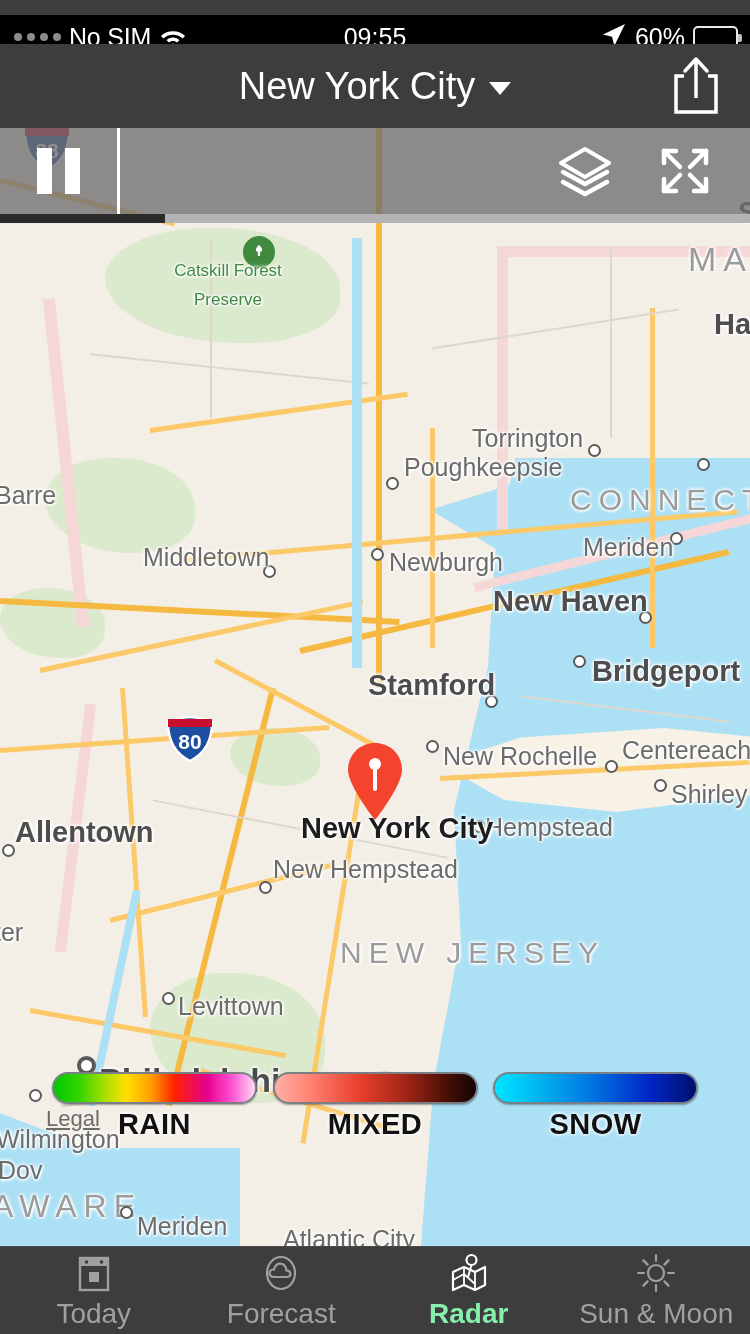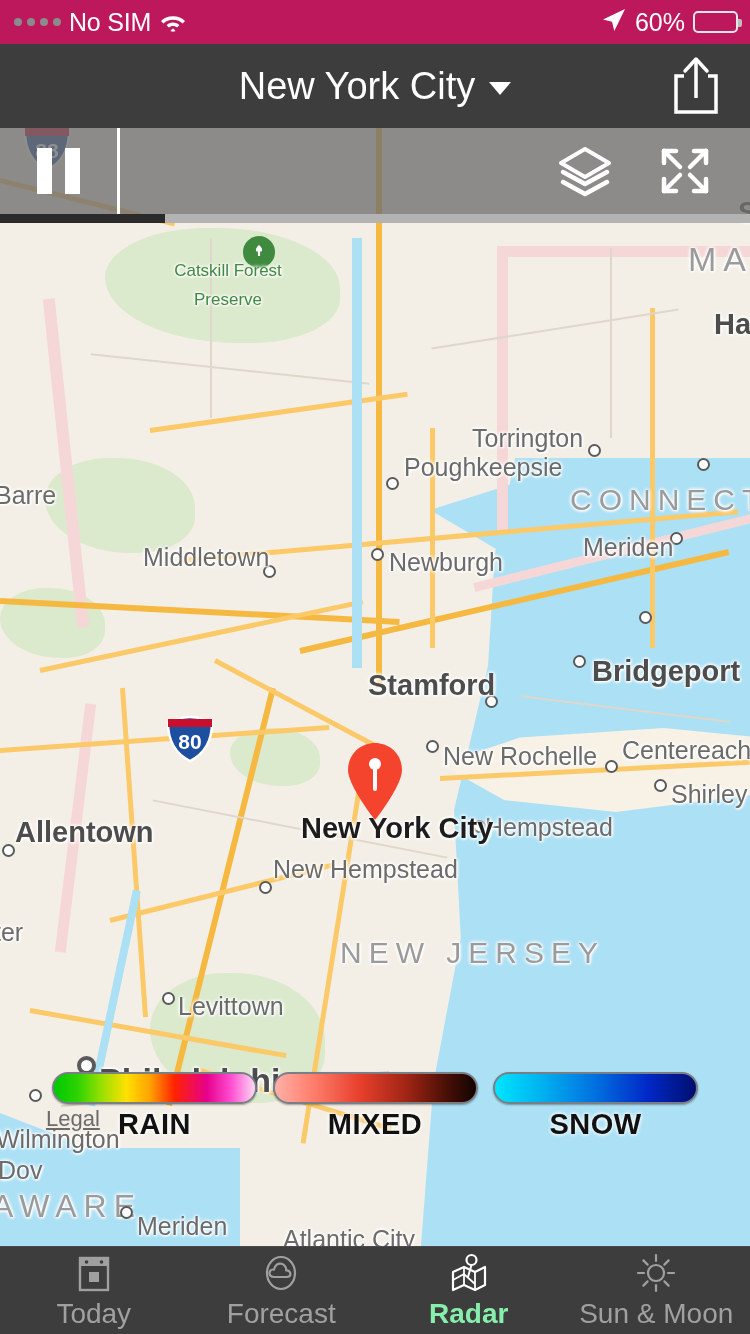--- a/index.html
+++ b/index.html
@@ -2,22 +2,22 @@
 <html><head>
 <meta charset="utf-8">
 <style>
   * { margin:0; padding:0; box-sizing:border-box; }
   html,body { width:750px; height:1334px; overflow:hidden; background:#3a3a3a;
     font-family:"Liberation Sans", sans-serif; -webkit-font-smoothing:antialiased; }
 
   #screen { position:relative; width:750px; height:1334px; overflow:hidden; background:#3d3d3d; }
 
   
-  .statusbar { position:absolute; top:0; left:0; width:750px; height:44px;
-    background:#be185d; color:#fff; display:flex; align-items:center; }
+  .statusbar { position:absolute; top:15px; left:0; width:750px; height:44px;
+    background:#000000; color:#fff; display:flex; align-items:center; }
   .sb-left { position:absolute; left:14px; display:flex; align-items:center; gap:8px; }
   .sb-dots { display:flex; gap:5px; align-items:center; }
   .sb-dots i { width:8px; height:8px; border-radius:50%; background:#8b8b8b; display:block; }
   .sb-carrier { font-size:25px; font-weight:400; letter-spacing:-0.2px; }
   .wifi { width:28px; height:20px; position:relative; }
   .sb-time { position:absolute; left:0; right:0; text-align:center; font-size:25px; font-weight:400; }
   .sb-right { position:absolute; right:12px; display:flex; align-items:center; gap:8px; }
   .sb-pct { font-size:25px; }
   .battery { width:45px; height:22px; border:2px solid #e8e8e8; border-radius:5px; position:relative; padding:2px; }
   .battery .fill { height:100%; background:#fff; border-radius:2px; }
@@ -200,20 +200,21 @@
     <div class="city-dot" style="left:29px;top:961px;"></div>
     <div class="city-dot" style="left:120px;top:1078px;"></div>
 
     <div class="city-dot" style="left:77px;top:928px;width:19px;height:19px;border-width:4px;background:#fff;box-shadow:inset 0 0 0 3px #fff;"></div>
 
     <div class="label" style="left:472px;top:296px;">Torrington</div>
     <div class="label" style="left:404px;top:325px;">Poughkeepsie</div>
     <div class="label" style="left:143px;top:415px;">Middletown</div>
     <div class="label" style="left:389px;top:420px;">Newburgh</div>
     <div class="label" style="left:583px;top:405px;">Meriden</div>
+    <div class="label big" style="left:493px;top:457px;">New Haven</div>
     <div class="label big" style="left:368px;top:541px;">Stamford</div>
     <div class="label big" style="left:592px;top:527px;">Bridgeport</div>
     <div class="label" style="left:443px;top:614px;">New Rochelle</div>
     <div class="label" style="left:622px;top:608px;">Centereach</div>
     <div class="label" style="left:671px;top:652px;">Shirley</div>
     <div class="label" style="left:485px;top:685px;">Hempstead</div>
     <div class="label" style="left:273px;top:727px;">New Hempstead</div>
     <div class="label big" style="left:15px;top:688px;">Allentown</div>
     <div class="label" style="left:178px;top:864px;">Levittown</div>
     <div class="label big" style="left:99px;top:933px;font-size:34px;">Philadelphia</div>
@@ -300,20 +301,21 @@
       </span>
       <span class="sb-carrier">No SIM</span>
       <span class="wifi">
         <svg viewBox="0 0 28 20" width="28" height="20" aria-hidden="true">
           <path d="M14 4.2 C19 4.2 23.3 6.2 26 9 L23.6 11.6 C21.4 9.3 17.9 7.8 14 7.8 C10.1 7.8 6.6 9.3 4.4 11.6 L2 9 C4.7 6.2 9 4.2 14 4.2 Z" fill="#fff"></path>
           <path d="M14 10.6 C16.6 10.6 18.9 11.6 20.4 13.2 L18.1 15.6 C17.1 14.6 15.6 13.9 14 13.9 C12.4 13.9 10.9 14.6 9.9 15.6 L7.6 13.2 C9.1 11.6 11.4 10.6 14 10.6 Z" fill="#fff"></path>
           <path d="M14 16.2 L16.6 18.9 L14 19.8 L11.4 18.9 Z" fill="#fff"></path>
         </svg>
       </span>
     </div>
+    <div class="sb-time">09:55</div>
     <div class="sb-right">
       <span>
         <svg viewBox="0 0 26 26" width="26" height="26" aria-hidden="true">
           <path d="M24 2 L2 12.5 L11 14.8 L13.3 24 Z" fill="#fff"></path>
         </svg>
       </span>
       <span class="sb-pct">60%</span>
       <span class="battery">
         <span class="fill" style="width:60%"></span>
       </span>

